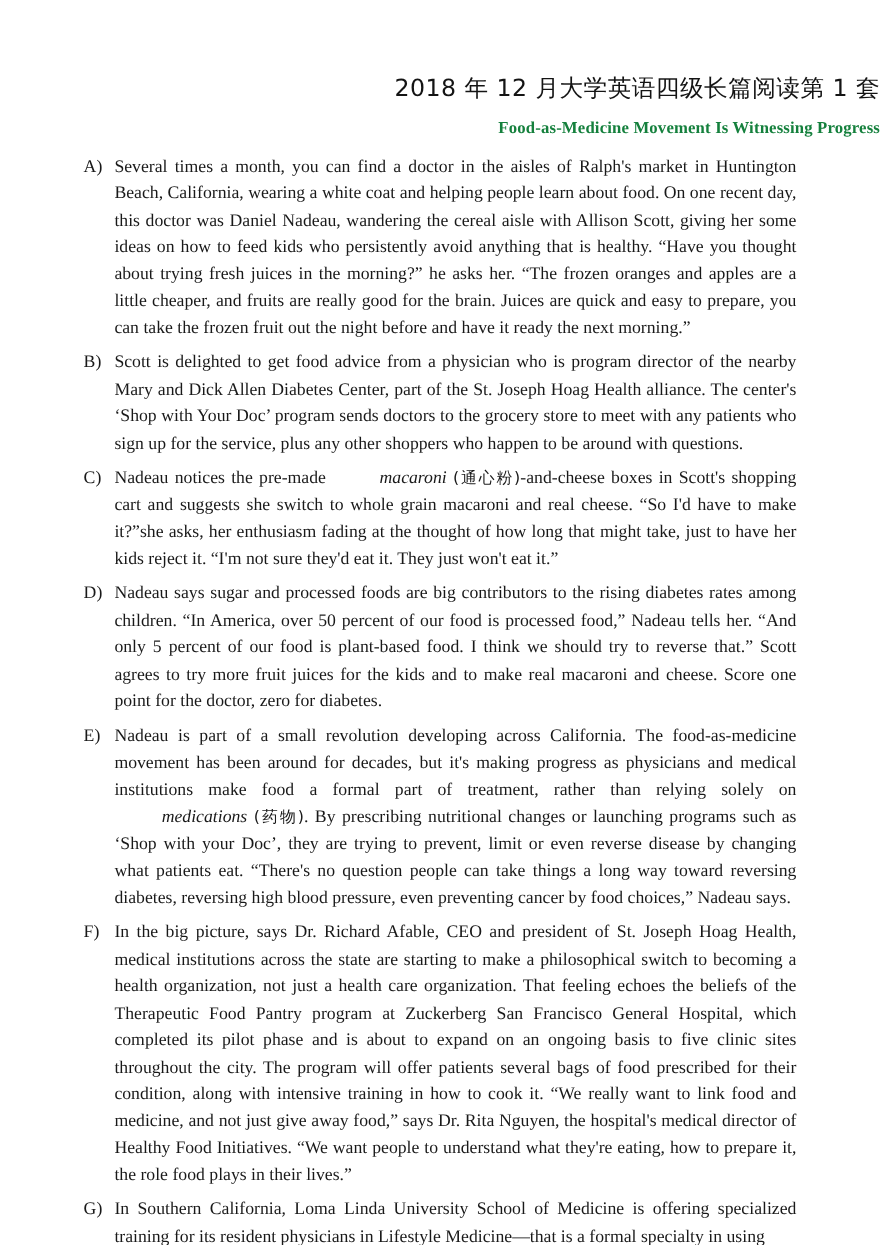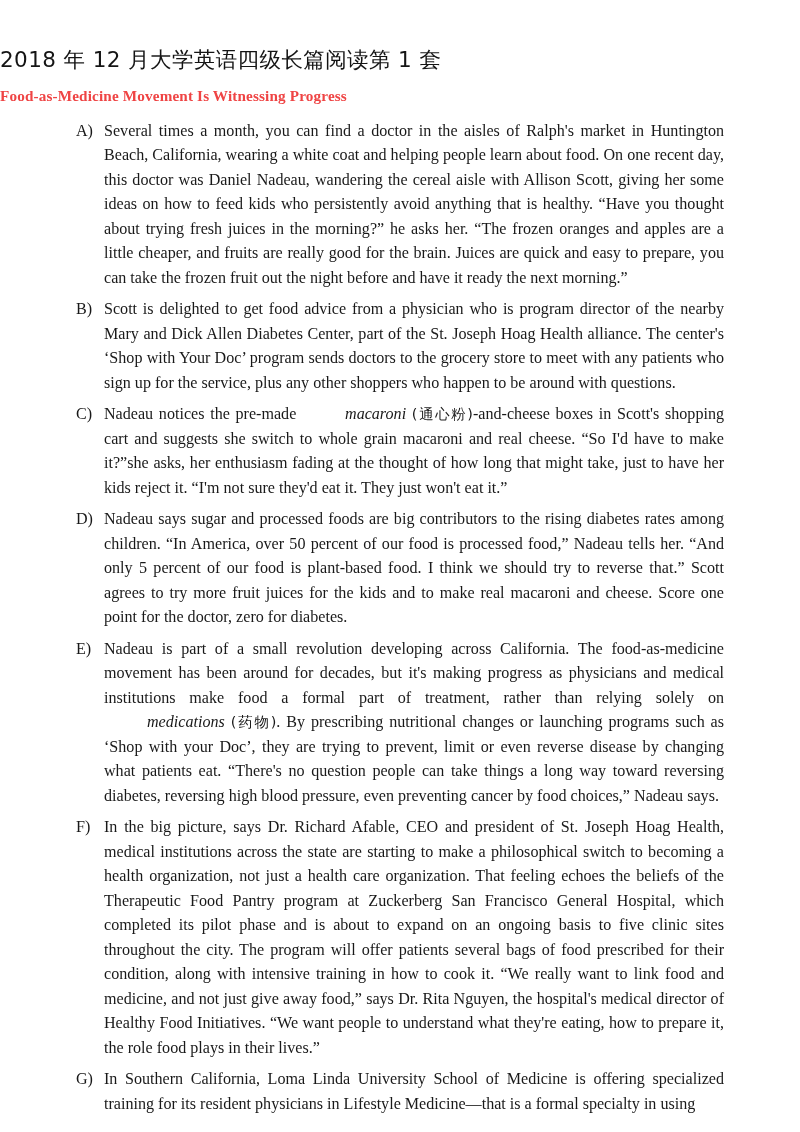--- a/index.html
+++ b/index.html
@@ -18,37 +18,37 @@
   .page {
     position: absolute;
     left: 0;
     top: 0;
     width: 800px;
     height: 1132px;
     box-sizing: border-box;
     padding: 0;
   }
   .doc-title {
-    text-align: left;
+    text-align: right;
     font-size: 21.5px;
     font-weight: 400;
     letter-spacing: 0.4px;
     margin: 0;
-    padding-top: 47px;
+    padding-top: 68px;
     line-height: 1.25;
     color: #141414;
   }
   .doc-subtitle {
-    text-align: left;
+    text-align: right;
     font-size: 15.2px;
     font-weight: bold;
     margin: 0;
     padding-top: 13px;
     letter-spacing: 0.15px;
-    color: #ef4444;
+    color: #15803d;
   }
   .body-block {
     margin: 0;
     padding: 14px 76px 0 76px;
   }
   .para {
     position: relative;
     padding-left: 28px;
     margin: 0 0 7px 0;
     text-align: justify;

